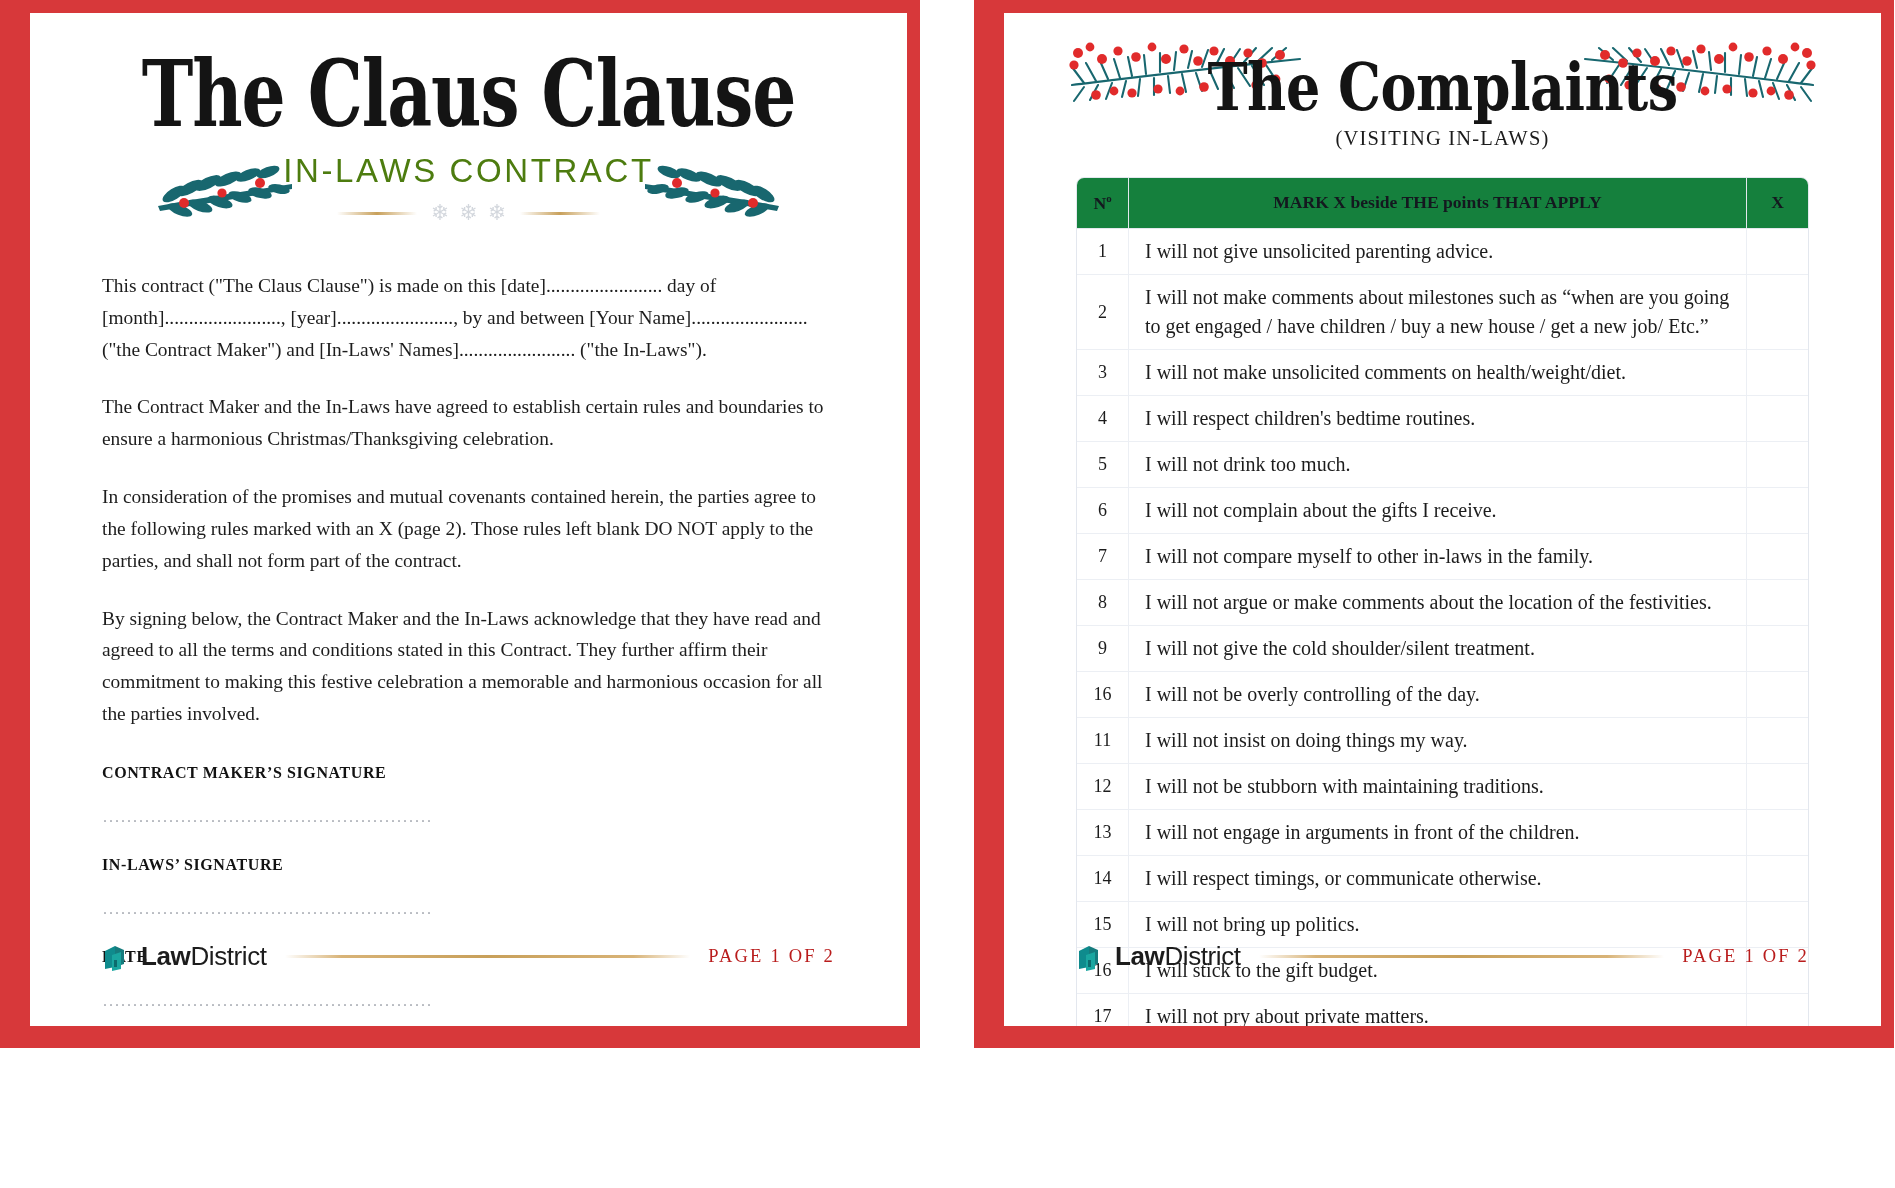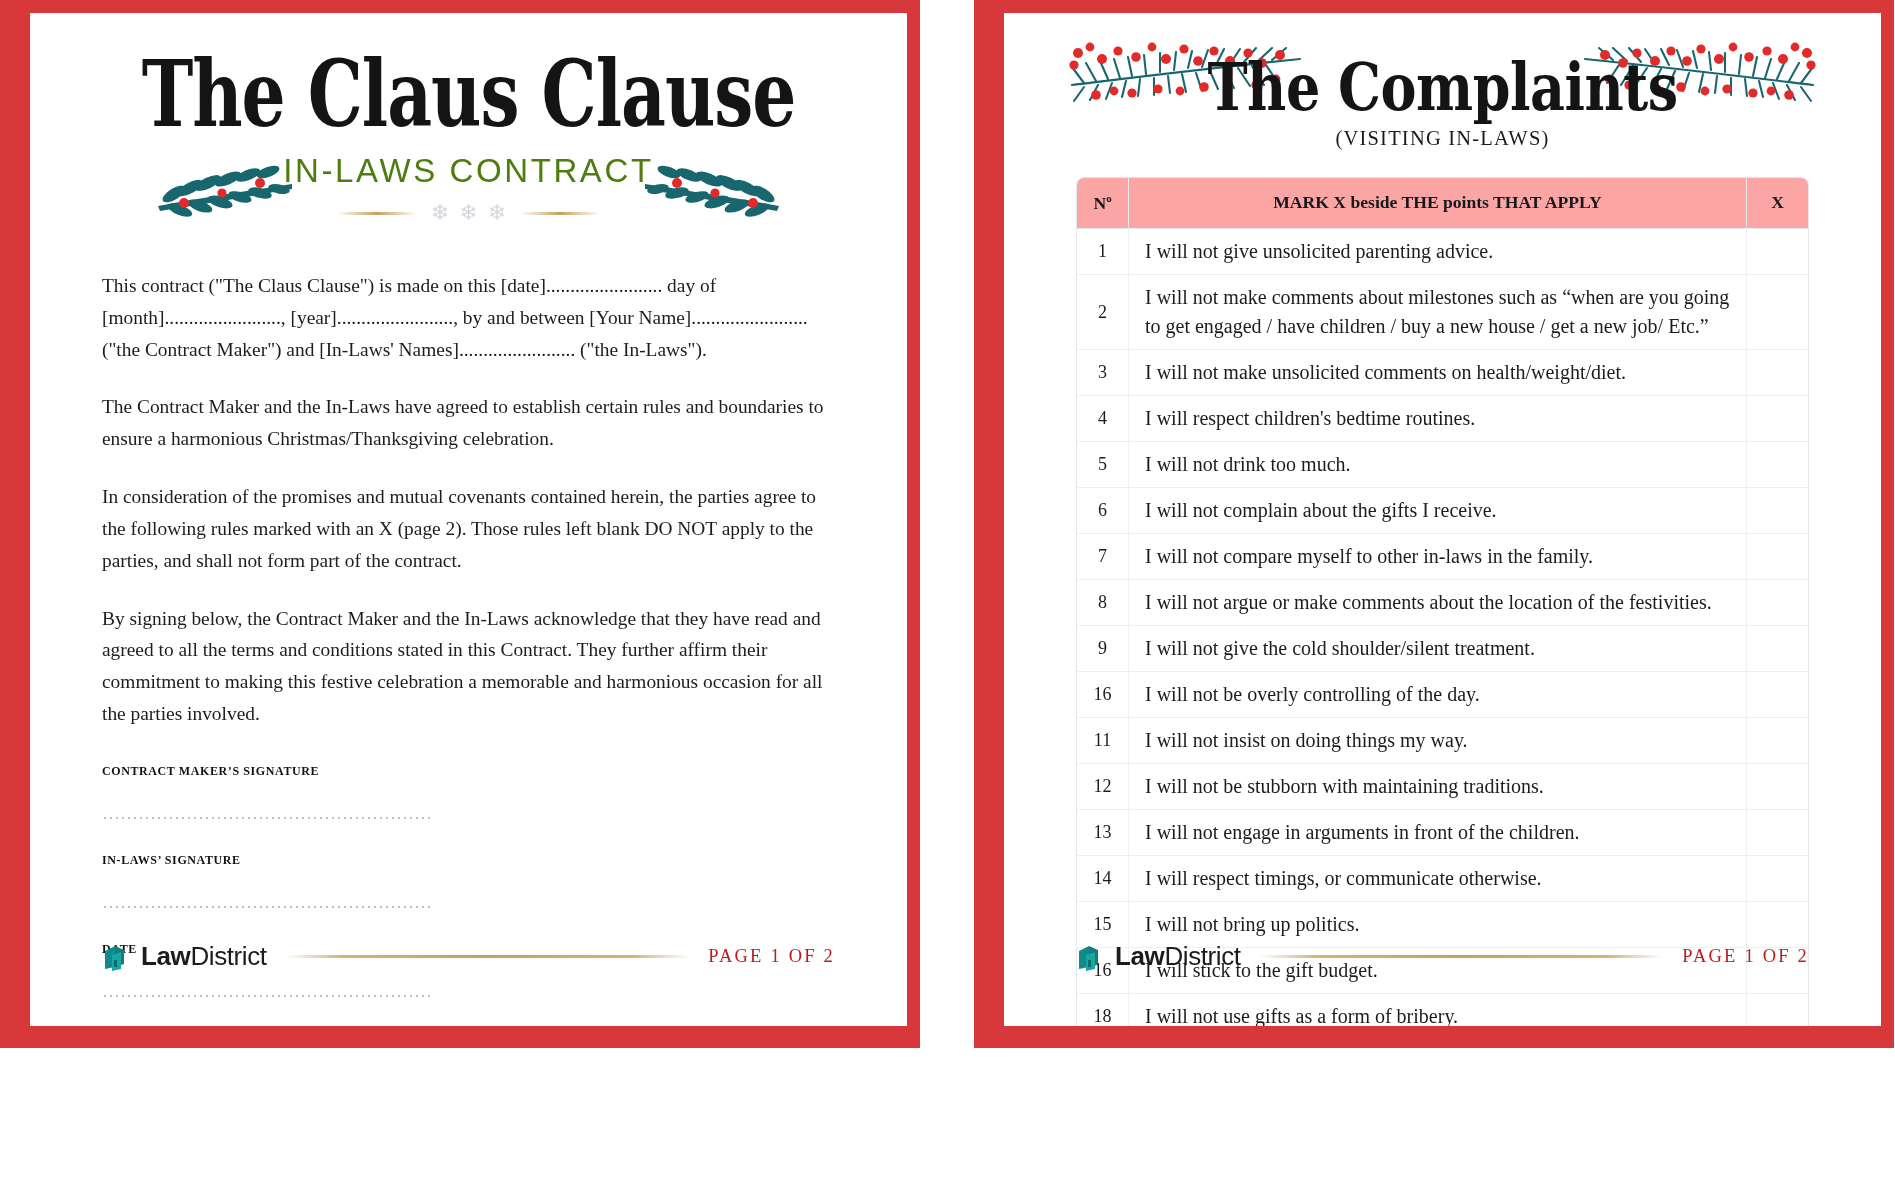--- a/index.html
+++ b/index.html
@@ -93,21 +93,21 @@
     font-family: "Liberation Serif", serif;
     font-size: 19.4px;
     line-height: 1.64;
     color: #1d1d1d;
     margin: 0 0 26px 0;
     text-align: left;
   }
   .sig-heading {
     font-family: "Liberation Serif", serif;
     font-weight: 700;
-    font-size: 12px;
+    font-size: 16px;
     letter-spacing: 0.6px;
     color: #121212;
     margin: 34px 0 0 0;
   }
   .dotline {
     height: 2px;
     margin: 38px 0 0 0;
     width: 330px;
     background-image: radial-gradient(circle, #b9bcc2 0 1.1px, transparent 1.3px);
     background-size: 6px 3px;
@@ -184,21 +184,21 @@
     width: 100%;
     border-collapse: separate;
     border-spacing: 0;
     margin-top: 14px;
     border: 1px solid #e3e7ee;
     border-radius: 8px;
     overflow: hidden;
     background: #fff;
   }
   .rules-table th {
-    background: #fca5a5;
+    background: #15803d;
     font-family: "Liberation Serif", serif;
     font-size: 17.6px;
     font-weight: 700;
     color: #14181f;
     padding: 14px 8px;
     border-bottom: 1px solid #e3e7ee;
   }
   .rules-table th.col-no { width: 52px; border-right: 1px solid #e3e7ee; }
   .rules-table th.col-x  { width: 62px; border-left: 1px solid #e3e7ee; }
   .rules-table td {
@@ -497,20 +497,25 @@
                 <td class="c-no">15</td>
                 <td class="c-txt">I will not bring up politics.</td>
                 <td class="c-x"></td>
               </tr>
               <tr>
                 <td class="c-no">16</td>
                 <td class="c-txt">I will stick to the gift budget.</td>
                 <td class="c-x"></td>
               </tr>
               <tr>
+                <td class="c-no">17</td>
+                <td class="c-txt">I will not pry about private matters.</td>
+                <td class="c-x"></td>
+              </tr>
+              <tr>
                 <td class="c-no">18</td>
                 <td class="c-txt">I will not use gifts as a form of bribery.</td>
                 <td class="c-x"></td>
               </tr>
               <tr>
                 <td class="c-no">20</td>
                 <td class="c-txt">I will not bring pets without prior consent.</td>
                 <td class="c-x"></td>
               </tr>
             </tbody>

